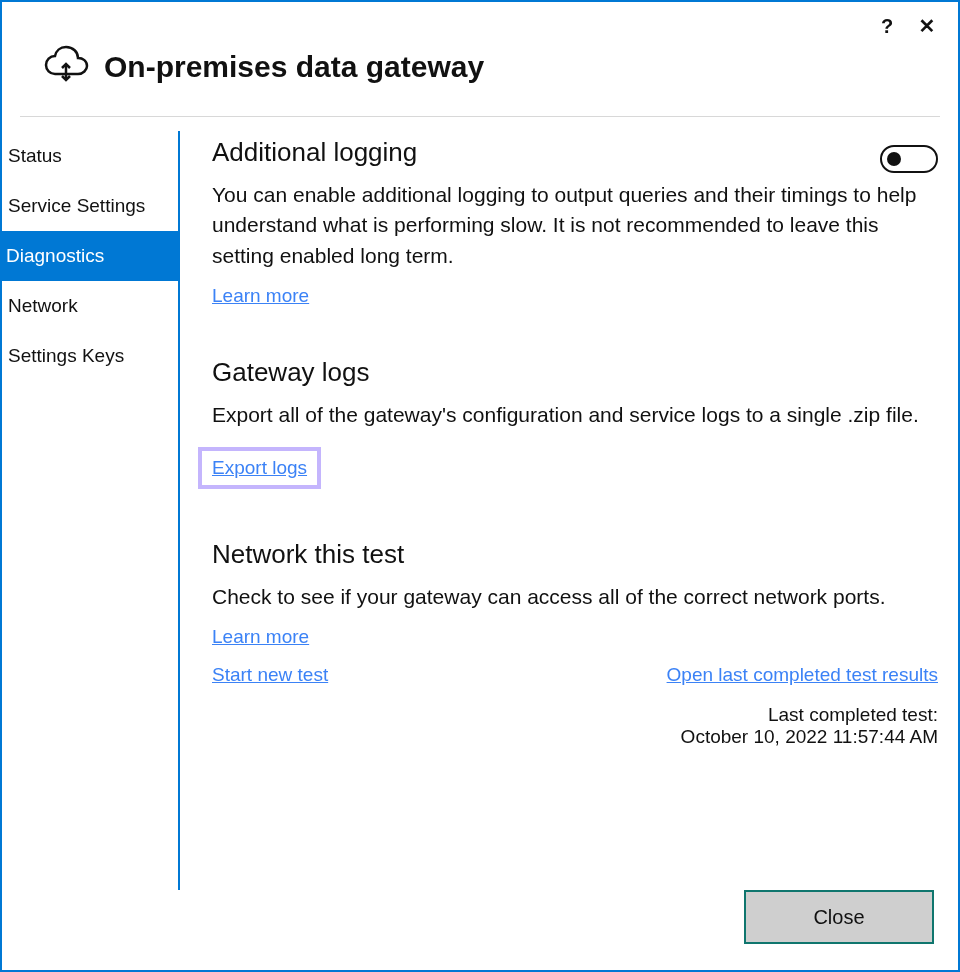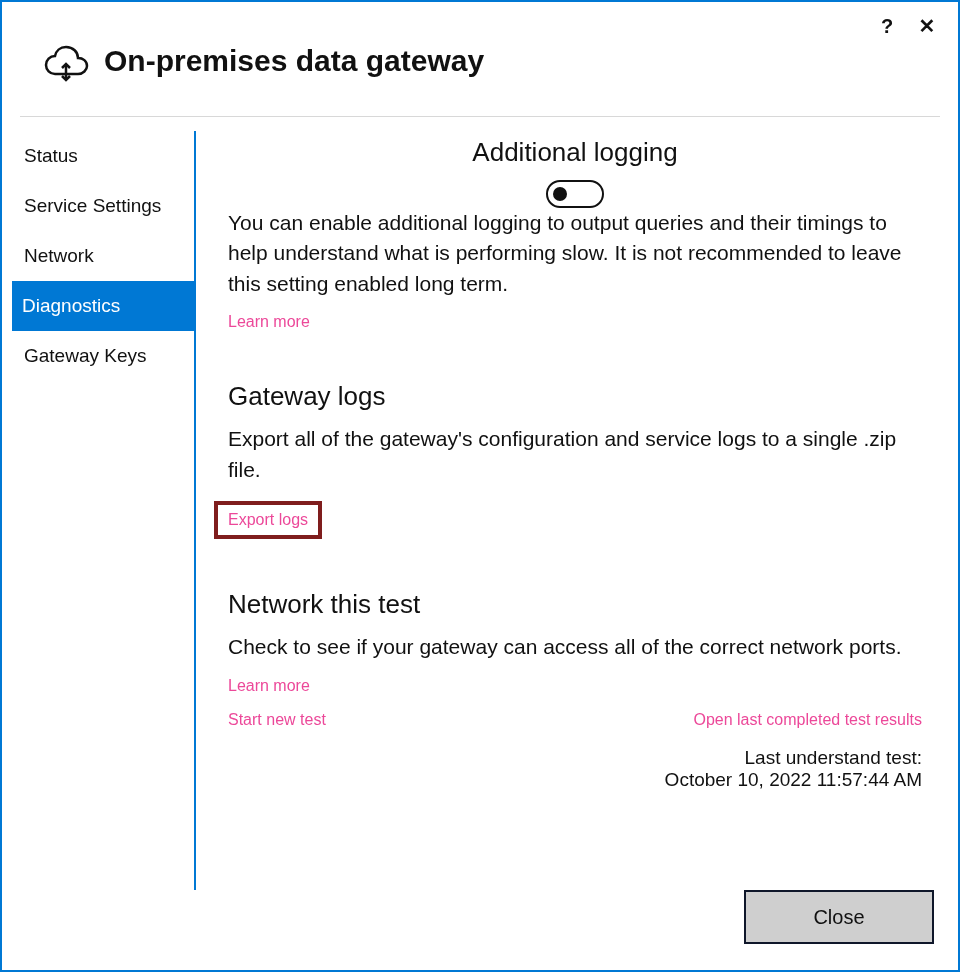--- a/index.html
+++ b/index.html
@@ -11,31 +11,31 @@
   .titlebar {
     display: flex; align-items: center; justify-content: flex-end;
     padding: 10px 18px 0 18px; height: 38px;
   }
   .titlebar .spacer { flex: 1; }
   .titlebar .help-icon, .titlebar .close-icon {
     width: 26px; height: 26px; display: flex; align-items: center; justify-content: center;
     font-size: 20px; font-weight: 700; cursor: pointer; margin-left: 14px;
   }
   .header {
-    display: flex; align-items: flex-start; padding: 4px 40px 32px 40px;
+    display: flex; align-items: flex-end; padding: 4px 40px 32px 40px;
   }
   .header .cloud-icon { width: 48px; height: 40px; margin-right: 14px; }
   .header h1 { font-size: 30px; font-weight: 600; }
   .divider {
     height: 1px; margin: 0 18px 0 18px;
     background: linear-gradient(to bottom, #e0e0e0, #fafafa);
     border-top: 1px solid #d8d8d8;
   }
   .body {
-    flex: 1; display: flex; padding: 0 20px;
+    flex: 1; display: flex; padding: 0 4px;
   }
   .sidebar {
     width: 172px; padding-top: 14px;
   }
   .sidebar-item {
     padding: 14px 0 14px 2px; font-size: 19px; cursor: pointer;
   }
   .sidebar-item.active {
     background: #0078D4; color: #fff; padding-left: 10px; margin-left: -10px;
     padding-right: 10px;
@@ -43,52 +43,52 @@
   .vline {
     width: 2px; background: #0078D4; margin: 14px 0 0 0;
     align-self: stretch;
     min-height: 700px;
   }
   .content {
     flex: 1; padding: 20px 16px 0 32px;
   }
   .section { margin-bottom: 50px; }
   .section-header-row {
-    display: flex; align-items: center; justify-content: space-between; flex-direction: column;
+    display: flex; align-items: center; justify-content: space-between;
   }
   .section h2 { font-size: 26px; font-weight: 400; margin-bottom: 12px; }
   .section p.desc { font-size: 21px; line-height: 1.45; margin-bottom: 14px; }
   .link {
-    color: #ec4899; font-size: 16px; cursor: pointer;
+    color: #3b82f6; text-decoration: underline; font-size: 19px; cursor: pointer;
     display: inline-block;
   }
   .toggle {
     width: 58px; height: 28px; border: 2px solid #111; border-radius: 16px;
     position: relative; cursor: pointer; background: #fff;
     flex-shrink: 0;
   }
   .toggle .knob {
     width: 14px; height: 14px; background: #111; border-radius: 50%;
     position: absolute; left: 5px; top: 5px;
   }
   .export-highlight {
-    border: 4px solid #7f1d1d; padding: 6px 10px; display: inline-block;
+    border: 4px solid #c4b5fd; padding: 6px 10px; display: inline-block;
     margin-left: -14px; margin-top: 2px;
   }
   .ports-links-row {
     display: flex; justify-content: space-between; margin-top: 16px;
   }
   .last-test {
     text-align: right; font-size: 19px; margin-top: 18px;
   }
   .footer {
     display: flex; justify-content: flex-end; padding: 0 24px 26px 0;
   }
   .close-btn {
-    width: 190px; height: 54px; background: #cfcfcf; border: 2px solid #0f172a;
+    width: 190px; height: 54px; background: #cfcfcf; border: 2px solid #0f766e;
     font-size: 20px; display: flex; align-items: center; justify-content: center;
     cursor: pointer;
   }
 </style>
 </head>
 <body>
 
 <div class="window">
 
   <div class="titlebar">
@@ -109,23 +109,23 @@
     <h1>On-premises data gateway</h1>
   </div>
 
   <div class="divider"></div>
 
   <div class="body">
 
     <div class="sidebar">
       <div class="sidebar-item">Status</div>
       <div class="sidebar-item">Service Settings</div>
+      <div class="sidebar-item active">Diagnostics</div>
       <div class="sidebar-item">Network</div>
-      <div class="sidebar-item active">Diagnostics</div>
-      <div class="sidebar-item">Gateway Keys</div>
+      <div class="sidebar-item">Settings Keys</div>
     </div>
 
     <div class="vline"></div>
 
     <div class="content">
 
       <div class="section">
         <div class="section-header-row">
           <h2>Additional logging</h2>
           <div class="toggle">
@@ -146,21 +146,21 @@
 
       <div class="section">
         <h2>Network this test</h2>
         <p class="desc">Check to see if your gateway can access all of the correct network ports.</p>
         <a class="link">Learn more</a>
         <div class="ports-links-row">
           <a class="link">Start new test</a>
           <a class="link">Open last completed test results</a>
         </div>
         <div class="last-test">
-          <div>Last understand test:</div>
+          <div>Last completed test:</div>
           <div>October 10, 2022 11:57:44 AM</div>
         </div>
       </div>
 
     </div>
   </div>
 
   <div class="footer">
     <div class="close-btn">Close</div>
   </div>

